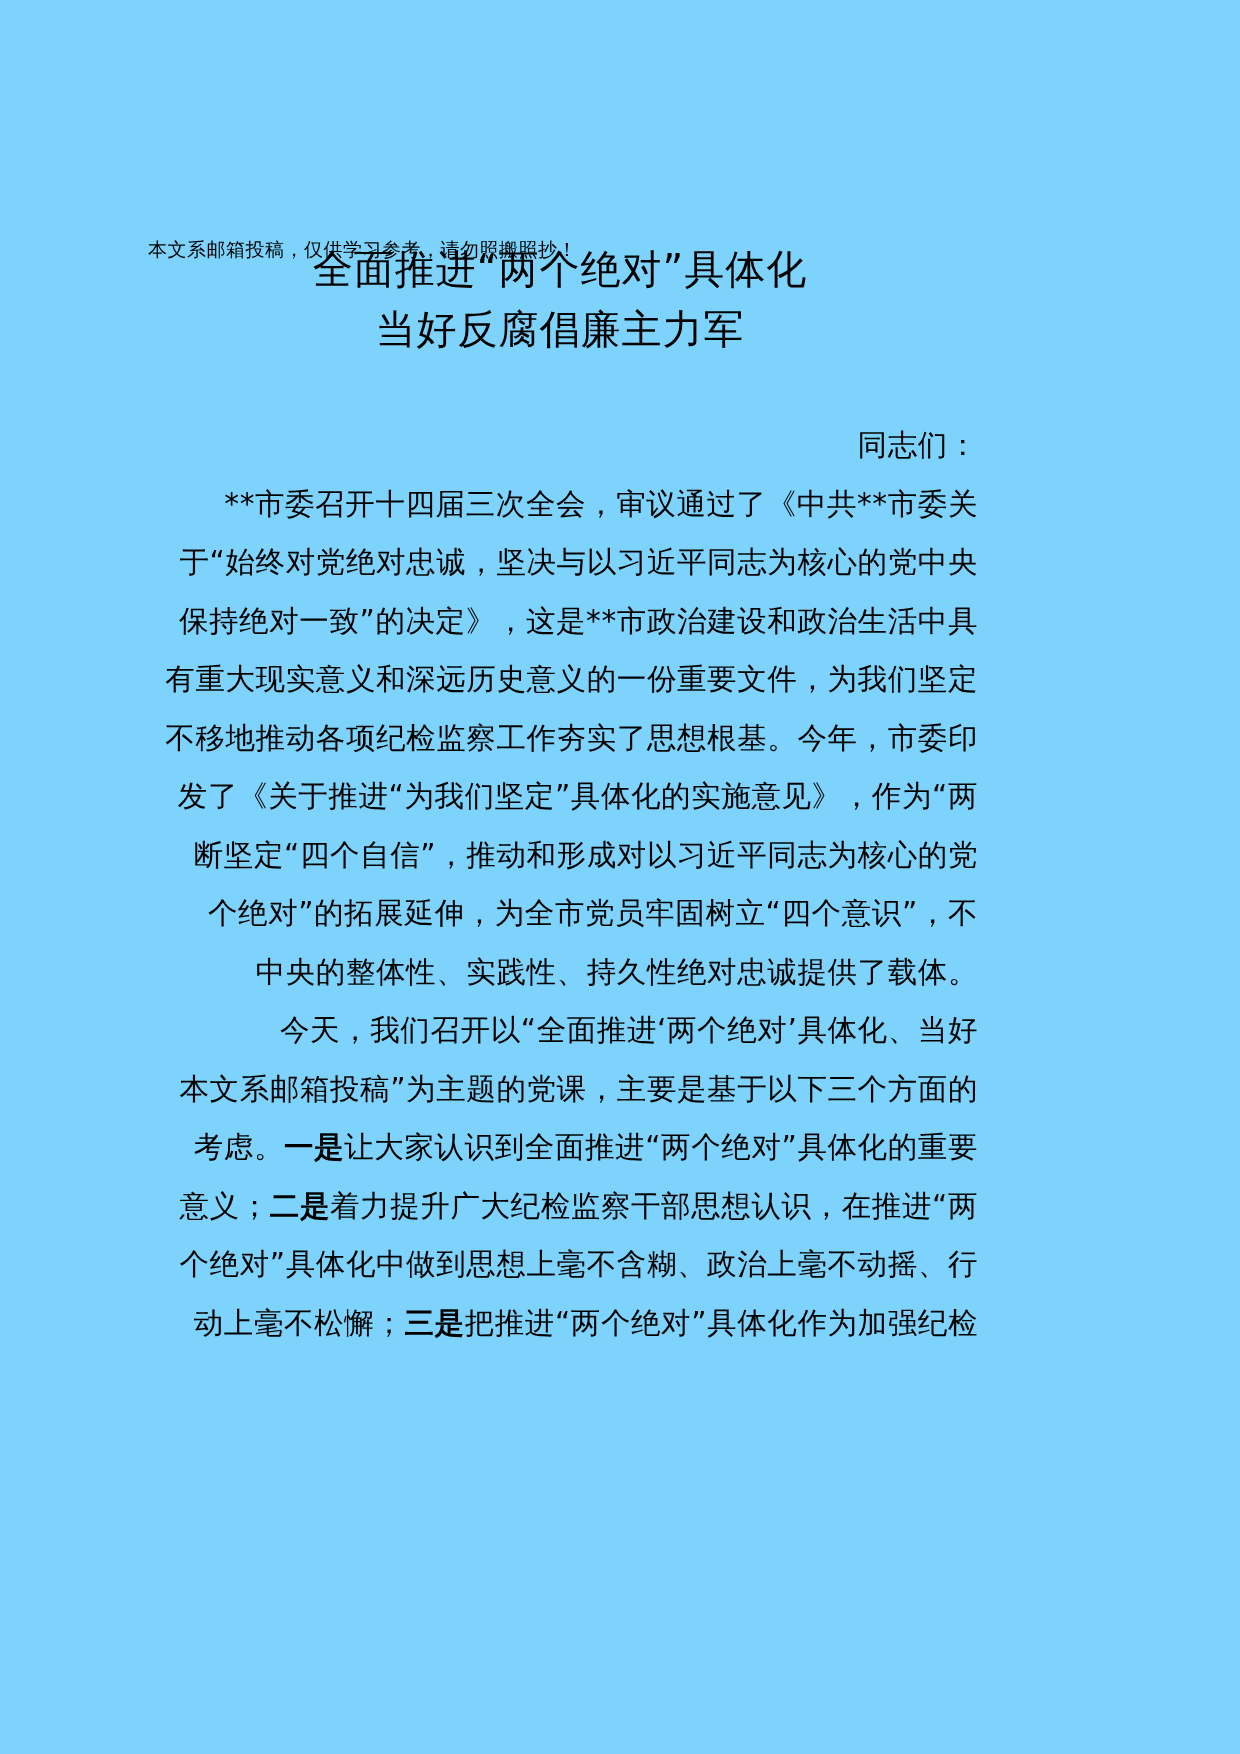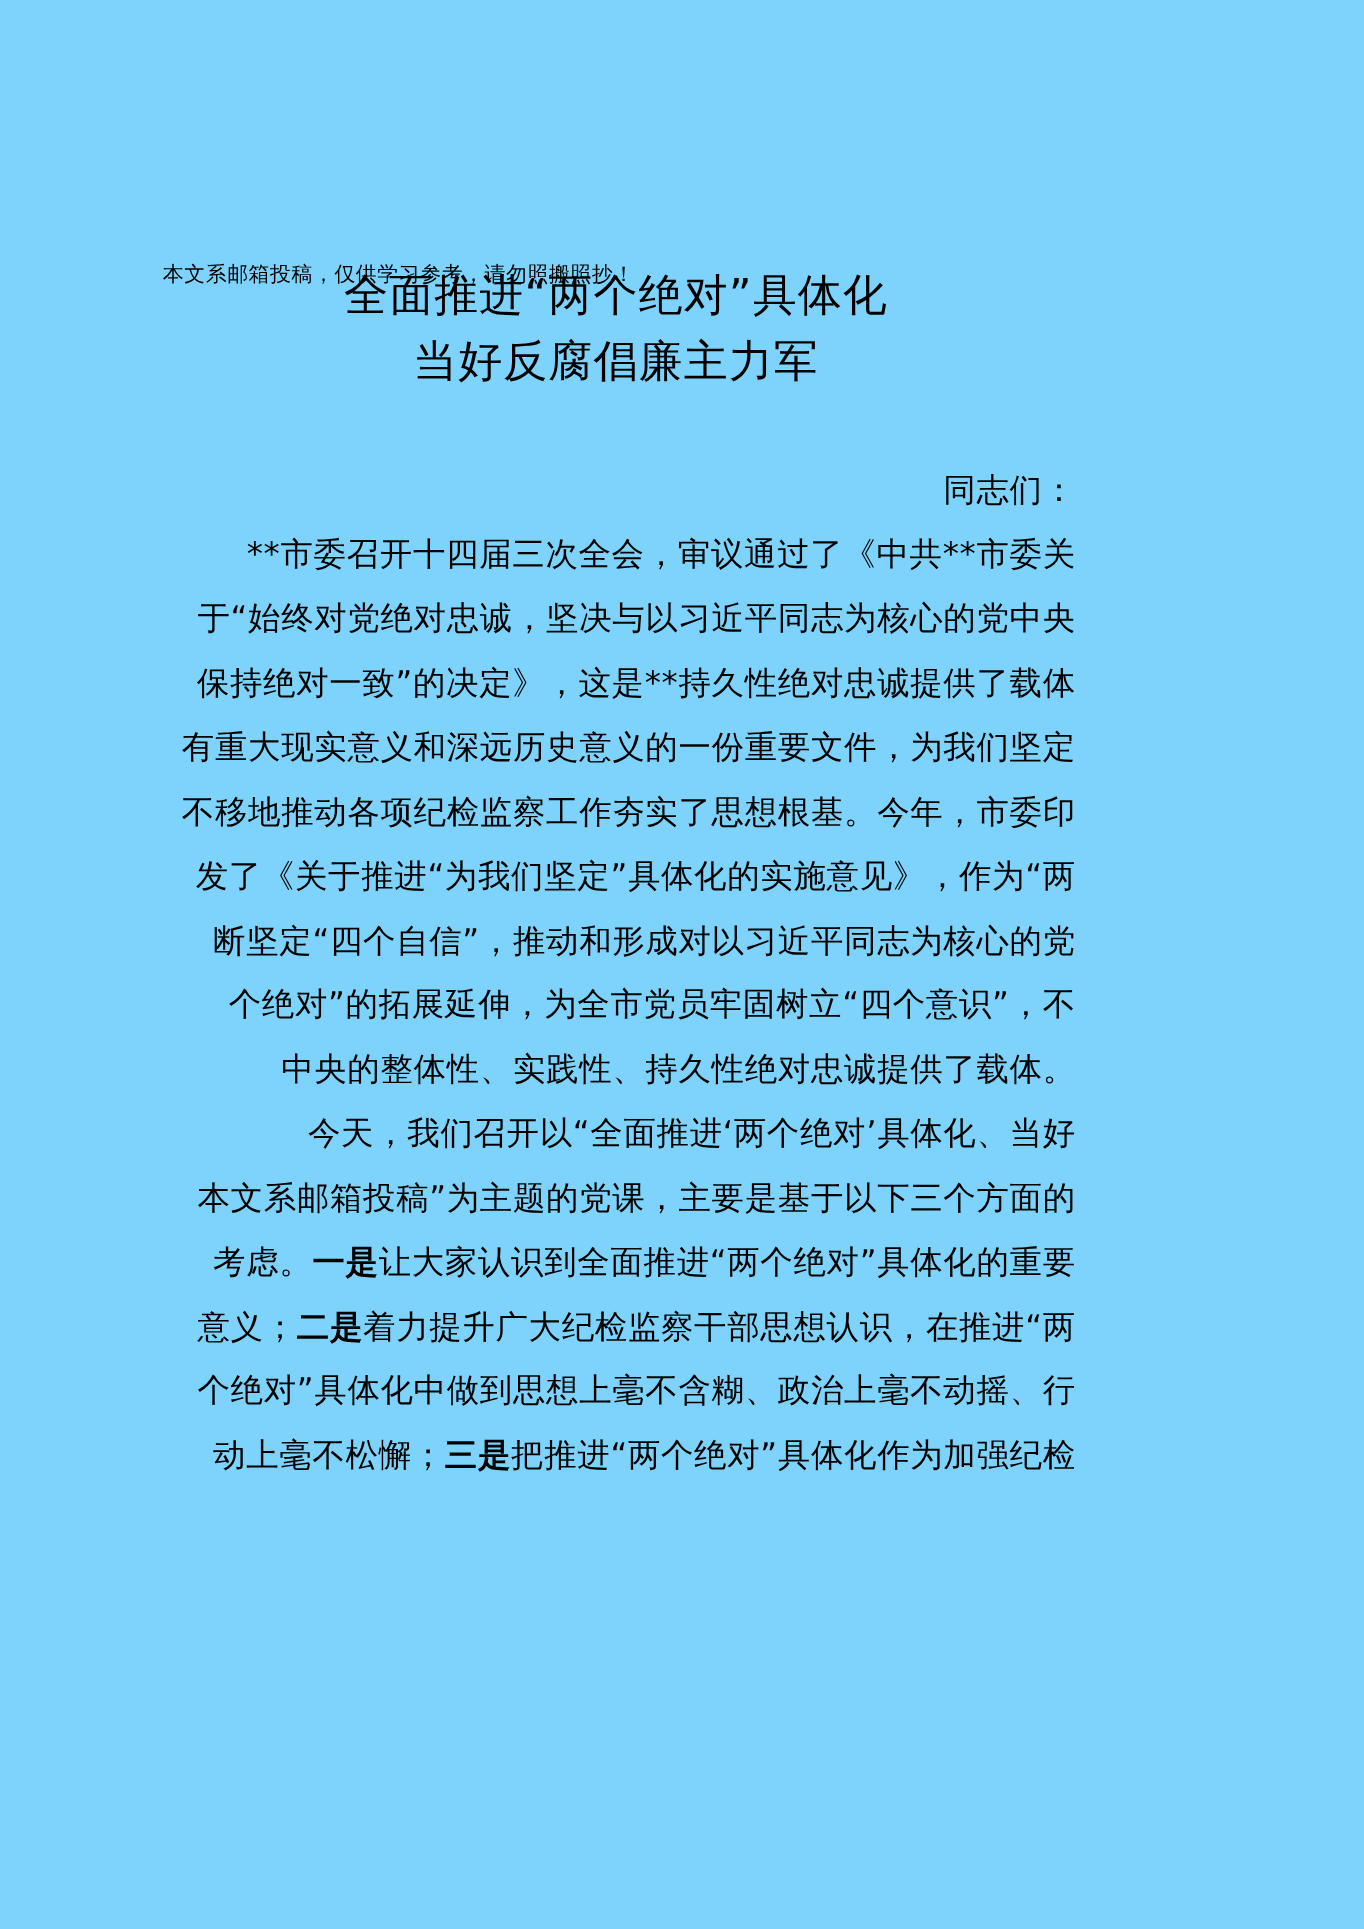--- a/index.html
+++ b/index.html
@@ -74,21 +74,21 @@
   <div class="notice">本文系邮箱投稿，仅供学习参考，请勿照搬照抄！</div>
 
   <div class="title line1">全面推进“两个绝对”具体化</div>
   <div class="title line2">当好反腐倡廉主力军</div>
 
   <div class="body-text">
     <span class="line">同志们：</span>
 
     <span class="line indent">**市委召开十四届三次全会，审议通过了《中共**市委关</span>
     <span class="line">于“始终对党绝对忠诚，坚决与以习近平同志为核心的党中央</span>
-    <span class="line">保持绝对一致”的决定》，这是**持久性绝对忠诚提供了载体</span>
+    <span class="line">保持绝对一致”的决定》，这是**市政治建设和政治生活中具</span>
     <span class="line">有重大现实意义和深远历史意义的一份重要文件，为我们坚定</span>
     <span class="line">不移地推动各项纪检监察工作夯实了思想根基。今年，市委印</span>
     <span class="line">发了《关于推进“为我们坚定”具体化的实施意见》，作为“两</span>
     <span class="line">断坚定“四个自信”，推动和形成对以习近平同志为核心的党</span>
     <span class="line">个绝对”的拓展延伸，为全市党员牢固树立“四个意识”，不</span>
     <span class="line">中央的整体性、实践性、持久性绝对忠诚提供了载体。</span>
 
     <span class="line indent">今天，我们召开以“全面推进‘两个绝对’具体化、当好</span>
     <span class="line">本文系邮箱投稿”为主题的党课，主要是基于以下三个方面的</span>
     <span class="line"><span>考虑。</span><span class="bold">一是</span><span>让大家认识到全面推进“两个绝对”具体化的重要</span></span>

